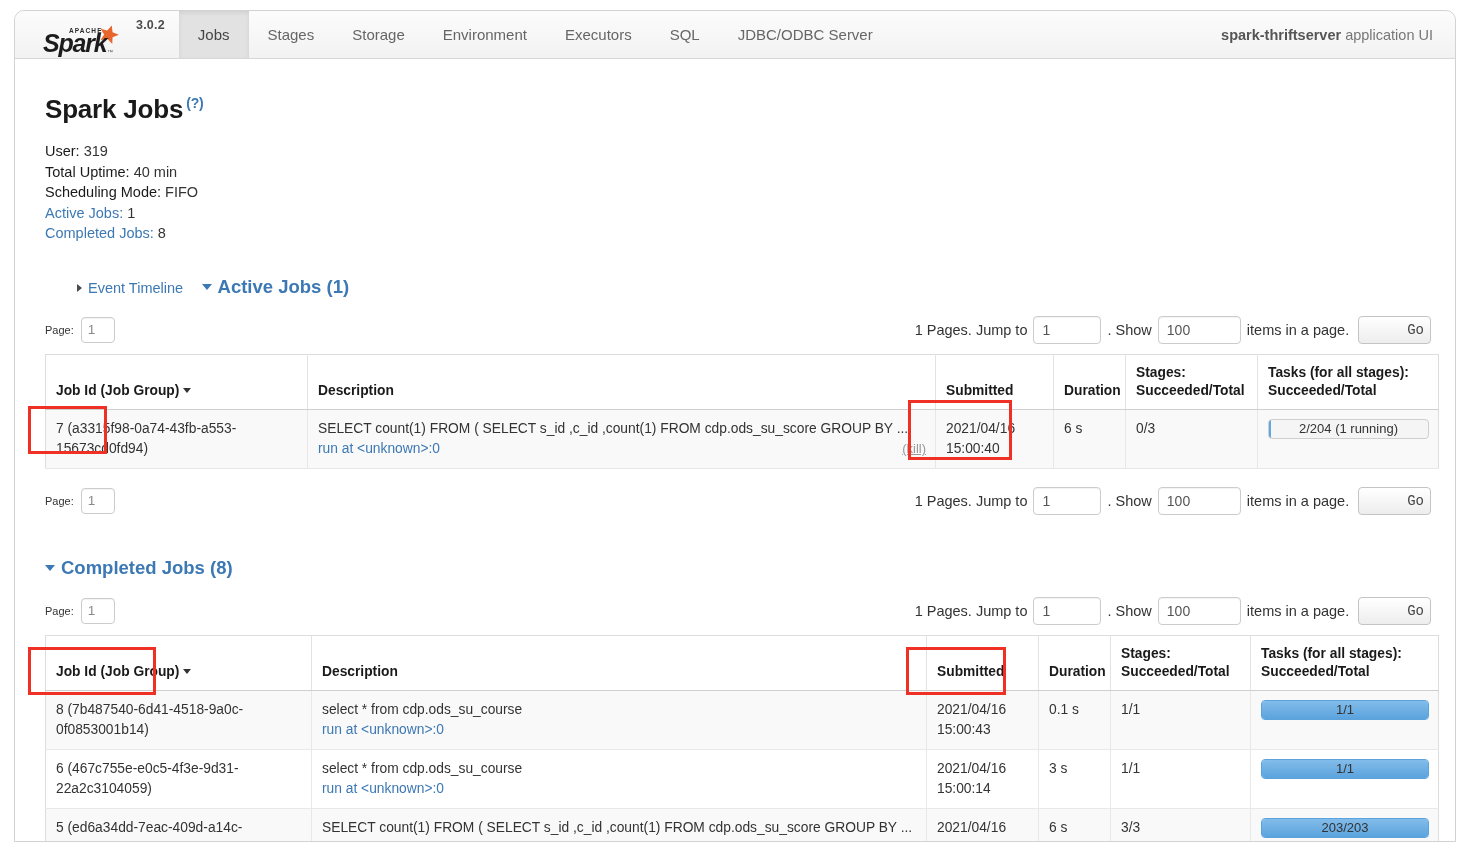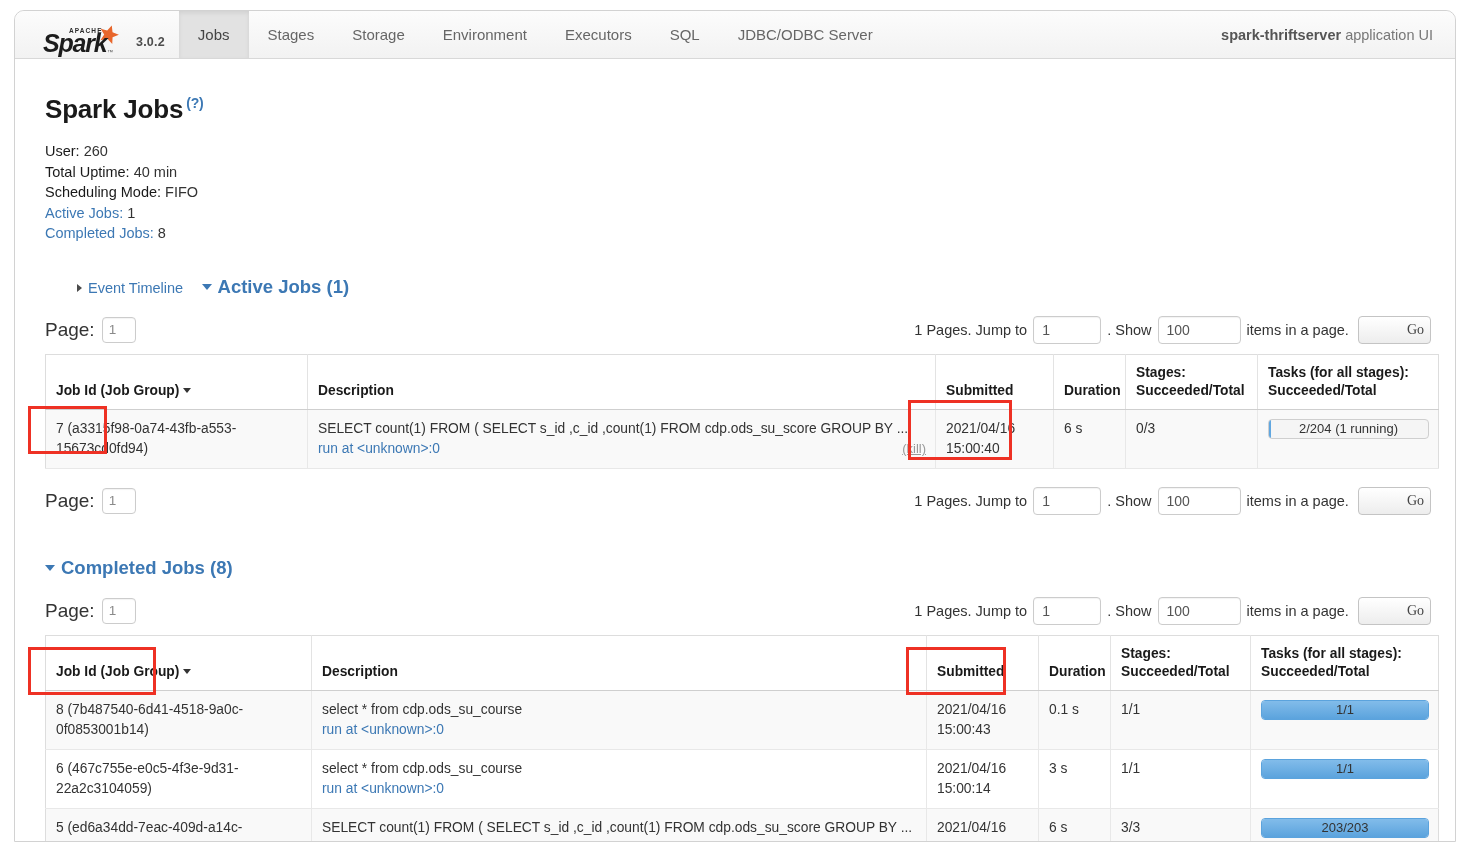--- a/index.html
+++ b/index.html
@@ -42,21 +42,21 @@
     align-items: flex-end;
     padding: 0 14px 0 28px;
     text-decoration: none;
   }
   .logo-wrap { position: relative; display:flex; align-items:flex-end;margin-top:35px; }
   .logo-svg { display:block; }
   .version {
     font-size: 12.5px;
     font-weight: bold;
     color: #4d4d4d;
-    margin: 0 0 9px 7px;
+    margin: 0 0 26px 7px;
     letter-spacing: .2px;
   }
   .navtabs { display: flex; align-items: stretch; }
   .navtab {
     display: flex; align-items: center;
     padding: 0 19px;
     font-size: 15px;
     color: #666666;
     text-decoration: none;
     white-space: nowrap;
@@ -139,21 +139,21 @@
   }
 
   
   .pagebar {
     display: flex;
     align-items: center;
     margin: 18px 0 10px 14px;
     height: 28px;
     position: relative;
   }
-  .pagebar .lbl { font-size: 19px; color: #333333; margin-right: 7px; }
+  .pagebar .lbl { font-size: 11px; color: #333333; margin-right: 7px; }
   .pg-input {
     width: 34px; height: 26px;
     border: 1px solid #cccccc;
     border-radius: 4px;
     background: #ffffff;
     font-size: 13.5px;
     color: #8a8a8a;
     padding: 0 6px;
     font-family: "Liberation Sans", sans-serif;
     box-shadow: inset 0 1px 1px rgba(0,0,0,.05);
@@ -183,21 +183,21 @@
   .go-btn {
     height: 28px;
     min-width: 42px;
     margin-left: 9px;
     border: 1px solid #c4c4c4;
     border-radius: 4px;
     background: linear-gradient(to bottom, #ffffff 0%, #ededed 100%);
     font-size: 14px;
     color: #444444;
     cursor: pointer;
-    font-family: Liberation Serif, serif;
+    font-family: Liberation Mono, monospace;
     padding-left: 48px;
   }
 
   
   table.jobs {
     width: calc(100% - 14px);
     margin-left: 14px;
     border-collapse: collapse;
     border: 1px solid #dddddd;
     background: #ffffff;
@@ -320,21 +320,21 @@
 
     <div class="content">
 
       <h3 class="page-title">
         <span>Spark Jobs</span><a class="help" href="#">(?)</a>
       </h3>
 
       <ul class="summary">
         <li>
           <strong>User:</strong>
-          <span>260</span>
+          <span>319</span>
         </li>
         <li>
           <strong>Total Uptime:</strong>
           <span>40 min</span>
         </li>
         <li>
           <strong>Scheduling Mode:</strong>
           <span>FIFO</span>
         </li>
         <li>

